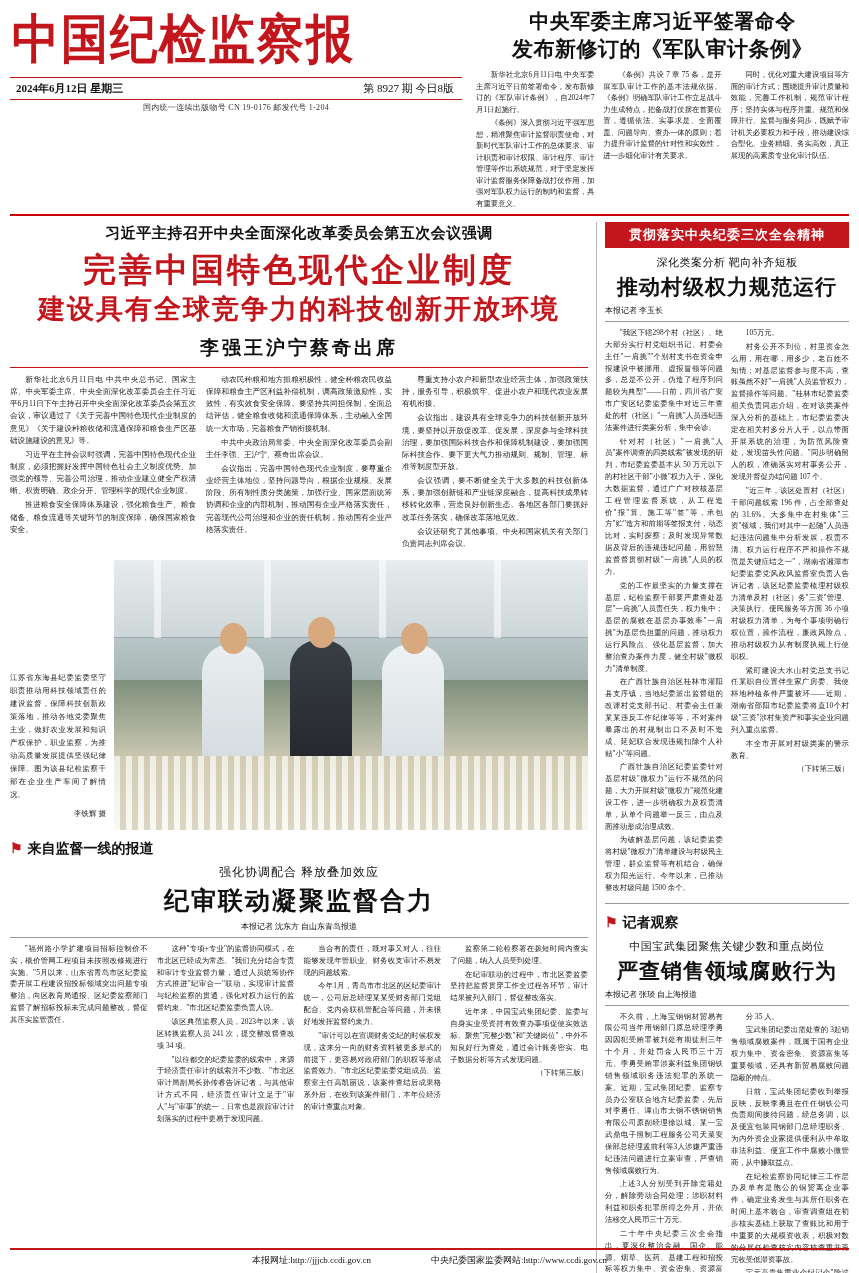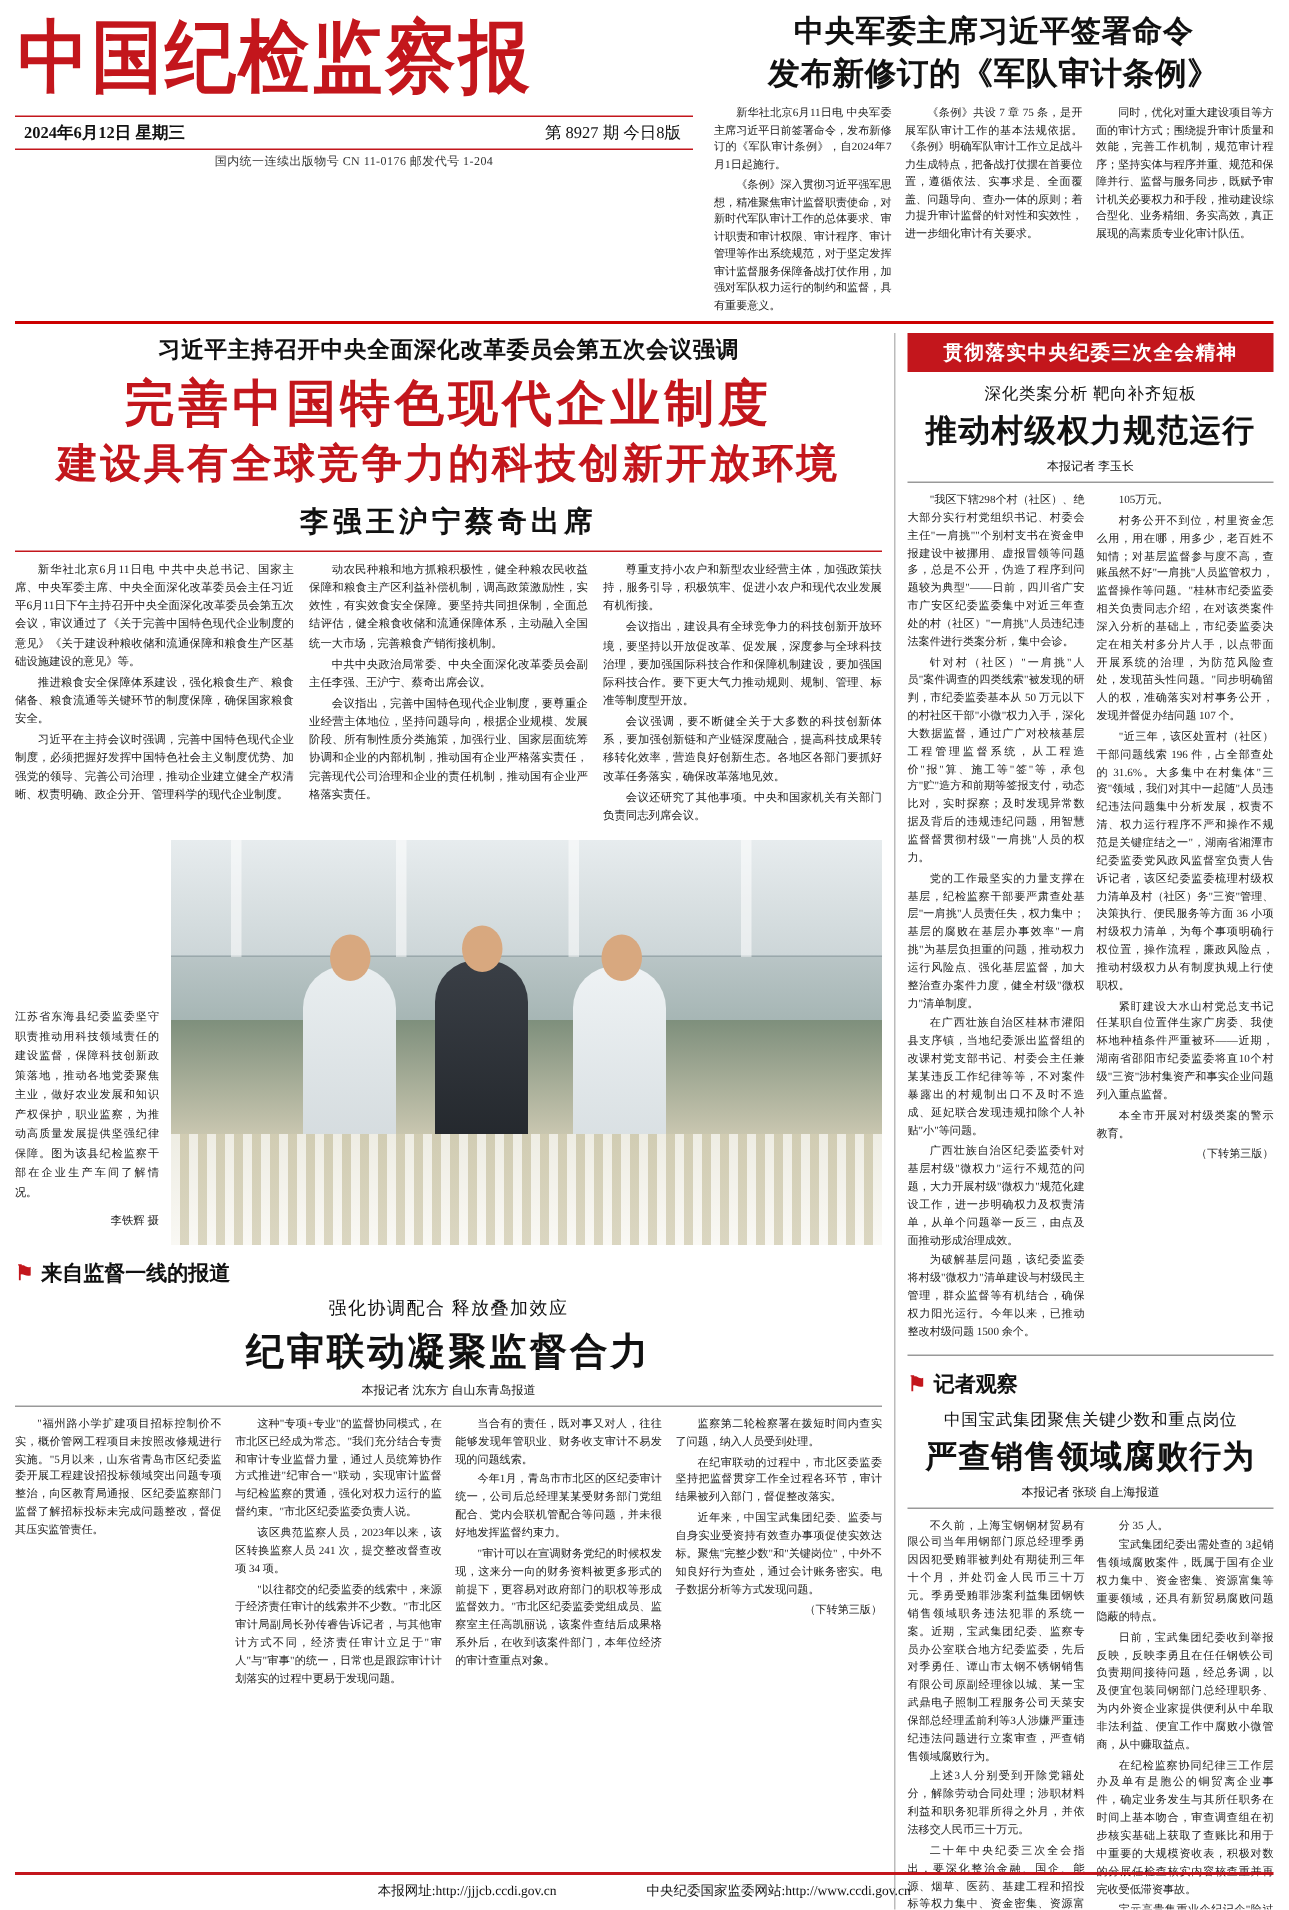--- a/index.html
+++ b/index.html
@@ -226,21 +226,21 @@
   .red-band {
     background: #c3161c; color: #ffffff; font-weight: bold;
     font-size: 13px; text-align: center; padding: 4px 0;
     letter-spacing: 1px;
   }
   .r-kicker { text-align: center; font-size: 11px; margin: 7px 0 3px; letter-spacing: .5px; }
   .r-title {
     text-align: center; font-size: 21px; font-weight: bold;
     letter-spacing: 1px; margin: 2px 0 4px;
   }
-  .r-byline { text-align: center; font-size: 8px; margin-bottom: 5px; }
+  .r-byline { font-size: 8px; margin-bottom: 5px; }
   .cols2 {
     display: flex; gap: 8px; font-size: 7.4px; line-height: 1.6;
     text-align: justify; color: #222;
     border-top: 1px solid #999; padding-top: 5px;
   }
   .cols2 .col { flex: 1; }
   .cols2 p { margin: 0 0 2px 0; text-indent: 2em; }
   .r-jump { text-align: right; font-size: 7.4px; }
 
   .hr-thin { border: 0; border-top: 1px solid #999; margin: 7px 0; }
@@ -259,21 +259,21 @@
 
 <div class="page">
 
   <div class="masthead">
     <div class="masthead-left">
       <div class="paper-title">中国纪检监察报</div>
       <div class="mast-meta">
         <div class="date">2024年6月12日  星期三</div>
         <div class="issue">第 8927 期  今日8版</div>
       </div>
-      <div class="mast-license">国内统一连续出版物号 CN 11-0176  邮发代号 1-204</div>
+      <div class="mast-license">国内统一连续出版物号 CN 19-0176  邮发代号 1-204</div>
     </div>
     <div class="masthead-right">
       <div class="hl-top">
         <div>中央军委主席习近平签署命令</div>
         <div class="l2">发布新修订的《军队审计条例》</div>
       </div>
       <div class="top-body">
         <div class="col">
           <p>新华社北京6月11日电 中央军委主席习近平日前签署命令，发布新修订的《军队审计条例》，自2024年7月1日起施行。</p>
           <p>《条例》深入贯彻习近平强军思想，精准聚焦审计监督职责使命，对新时代军队审计工作的总体要求、审计职责和审计权限、审计程序、审计管理等作出系统规范，对于坚定发挥审计监督服务保障备战打仗作用，加强对军队权力运行的制约和监督，具有重要意义。</p>
@@ -296,22 +296,22 @@
       <div class="lead-title">
         <div>完善中国特色现代企业制度</div>
         <div class="ln2">建设具有全球竞争力的科技创新开放环境</div>
       </div>
       <div class="lead-sub">李强王沪宁蔡奇出席</div>
       <hr class="rule-red">
 
       <div class="lead-body">
         <div class="col">
           <p>新华社北京6月11日电 中共中央总书记、国家主席、中央军委主席、中央全面深化改革委员会主任习近平6月11日下午主持召开中央全面深化改革委员会第五次会议，审议通过了《关于完善中国特色现代企业制度的意见》《关于建设种粮收储和流通保障和粮食生产区基础设施建设的意见》等。</p>
+          <p>习近平在主持会议时强调，完善中国特色现代企业制度，必须把握好发挥中国特色社会主义制度优势、加强党的领导、完善公司治理，推动企业建立健全产权清晰、权责明确、政企分开、管理科学的现代企业制度。</p>
           <p>推进粮食安全保障体系建设，强化粮食生产、粮食储备、粮食流通等关键环节的制度保障，确保国家粮食安全。</p>
-          <p>习近平在主持会议时强调，完善中国特色现代企业制度，必须把握好发挥中国特色社会主义制度优势、加强党的领导、完善公司治理，推动企业建立健全产权清晰、权责明确、政企分开、管理科学的现代企业制度。</p>
         </div>
         <div class="col">
           <p>动农民种粮和地方抓粮积极性，健全种粮农民收益保障和粮食主产区利益补偿机制，调高政策激励性，实效性，有实效食安全保障。要坚持共同担保制，全面总结评估，健全粮食收储和流通保障体系，主动融入全国统一大市场，完善粮食产销衔接机制。</p>
           <p>中共中央政治局常委、中央全面深化改革委员会副主任李强、王沪宁、蔡奇出席会议。</p>
           <p>会议指出，完善中国特色现代企业制度，要尊重企业经营主体地位，坚持问题导向，根据企业规模、发展阶段、所有制性质分类施策，加强行业、国家层面统筹协调和企业的内部机制，推动国有企业严格落实责任，完善现代公司治理和企业的责任机制，推动国有企业严格落实责任。</p>
         </div>
         <div class="col">
           <p>尊重支持小农户和新型农业经营主体，加强政策扶持，服务引导，积极筑牢、促进小农户和现代农业发展有机衔接。</p>
           <p>会议指出，建设具有全球竞争力的科技创新开放环境，要坚持以开放促改革、促发展，深度参与全球科技治理，要加强国际科技合作和保障机制建设，要加强国际科技合作。要下更大气力推动规则、规制、管理、标准等制度型开放。</p>
           <p>会议强调，要不断健全关于大多数的科技创新体系，要加强创新链和产业链深度融合，提高科技成果转移转化效率，营造良好创新生态。各地区各部门要抓好改革任务落实，确保改革落地见效。</p>

